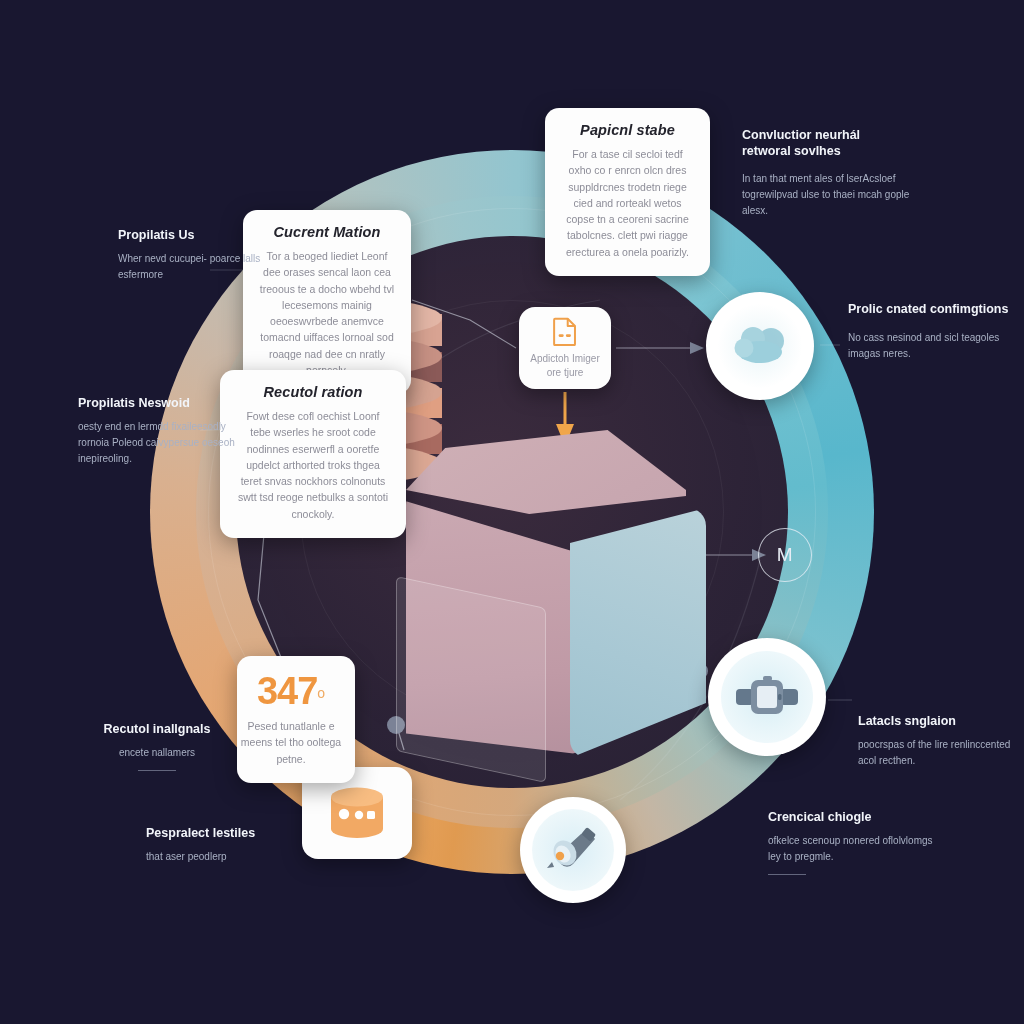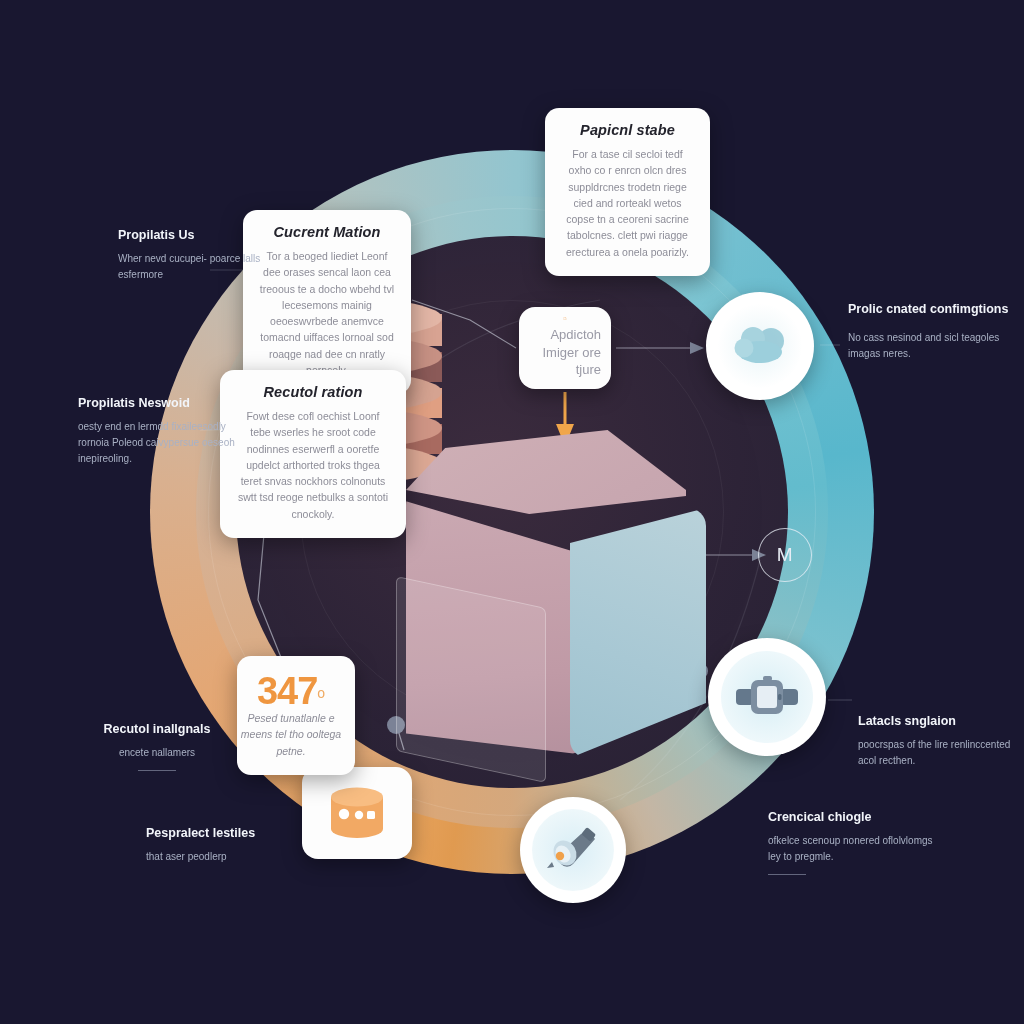--- a/index.html
+++ b/index.html
@@ -95,21 +95,21 @@
     text-align:center;
   }
 
   
   .icard{
     background:#fdfdfd;border-radius:16px;
     box-shadow:0 6px 20px rgba(0,0,0,.34);
     display:flex;flex-direction:column;align-items:center;justify-content:center;
     gap:6px;padding:10px;
   }
-  .icard .cap{font-size:13px;line-height:1.35;color:#9a9aa6;text-align:right;}
+  .icard .cap{font-size:10px;line-height:1.35;color:#9a9aa6;text-align:center;}
 
   
   .stat-num{font-size:38px;font-weight:700;color:#ef9640;line-height:1;letter-spacing:-1px;}
   .stat-sup{font-size:14px;color:#f0ab63;vertical-align:super;}
 
   
   .badge{
     border-radius:50%;background:#fff;
     box-shadow:0 6px 20px rgba(0,0,0,.30);
     display:flex;align-items:center;justify-content:center;
@@ -233,21 +233,21 @@
       <circle cx="18" cy="30" r="5.2" fill="#ffffff"></circle>
       <circle cx="33" cy="31" r="4.2" fill="#ffffff"></circle>
       <rect x="41" y="27" width="8" height="8" rx="1.6" fill="#ffffff"></rect>
     </svg>
   </div>
 
   <div class="abs card" style="left:237px;top:656px;width:118px;padding:16px 12px 16px 2px;">
     <div style="text-align:center;">
       <span class="stat-num">347</span><span class="stat-sup">o</span>
     </div>
-    <p style="font-style:italic;">Pesed tunatlanle e meens tel tho ooltega petne.</p>
+    <p style="margin-top:8px;">Pesed tunatlanle e meens tel tho ooltega petne.</p>
   </div>
 
   <div class="abs badge" style="left:706px;top:292px;width:108px;height:108px;">
     <div class="badge-inner" style="width:84px;height:84px;background:radial-gradient(circle,#e9f5f8 0%,#ffffff 72%);">
       <svg width="58" height="42" viewBox="0 0 58 42">
         <circle cx="40" cy="16" r="13" fill="#8fc5d4" opacity=".85"></circle>
         <circle cx="22" cy="14" r="12" fill="#a7d3de"></circle>
         <ellipse cx="29" cy="27" rx="22" ry="11" fill="#9ccfdc"></ellipse>
         <circle cx="13" cy="23" r="9.5" fill="#aed8e2"></circle>
       </svg>
@@ -298,20 +298,24 @@
     <h5>Recutol inallgnals</h5>
     <p>encete nallamers</p>
     <div class="rule" style="margin:9px auto 0;"></div>
   </div>
 
   <div class="abs anno" style="left:146px;top:826px;text-align:left;width:150px;">
     <h5>Pespralect lestiles</h5>
     <p>that aser peodlerp</p>
   </div>
 
+  <div class="abs anno right" style="left:742px;top:128px;width:168px;">
+    <h5>Convluctior neurhál retworal sovlhes</h5>
+    <p style="margin-top:12px;">In tan that ment ales of lserAcsloef togrewilpvad ulse to thaei mcah gople alesx.</p>
+  </div>
 
   <div class="abs anno right" style="left:848px;top:302px;width:166px;">
     <h5>Prolic cnated confimgtions</h5>
     <p style="margin-top:12px;">No cass nesinod and sicl teagoles imagas neres.</p>
   </div>
 
   <div class="abs anno right" style="left:858px;top:690px;width:160px;margin-top:24px;">
     <h5>Latacls snglaion</h5>
     <p>poocrspas of the lire renlinccented acol recthen.</p>
   </div>

